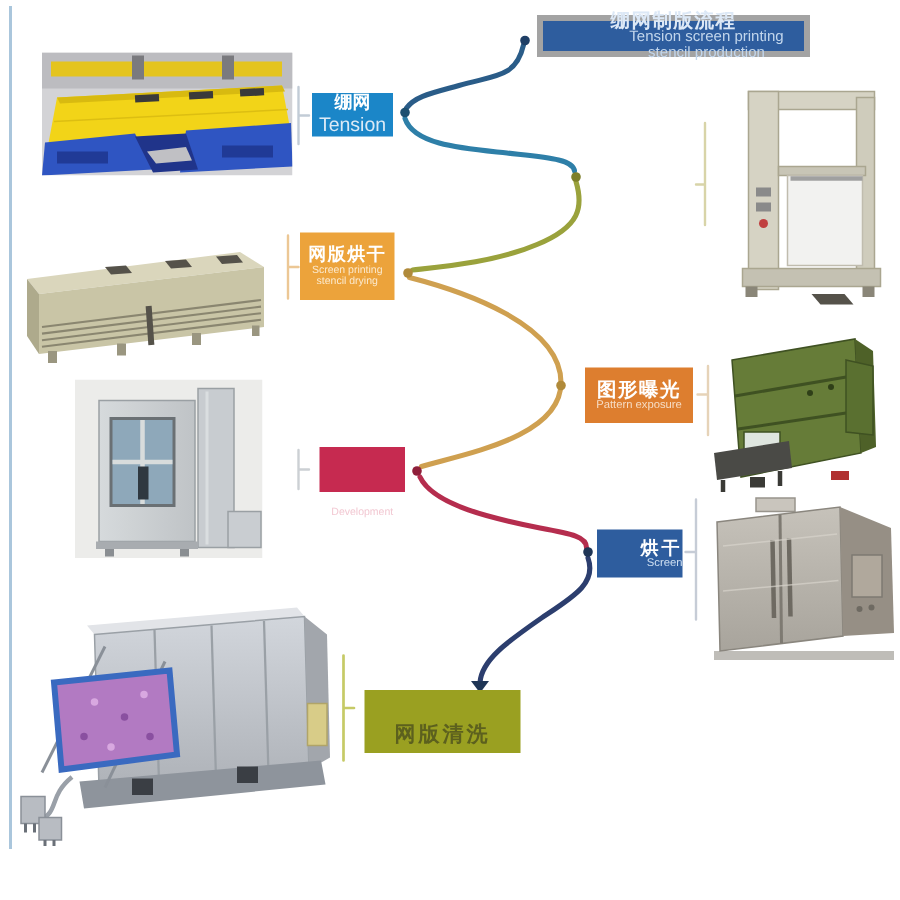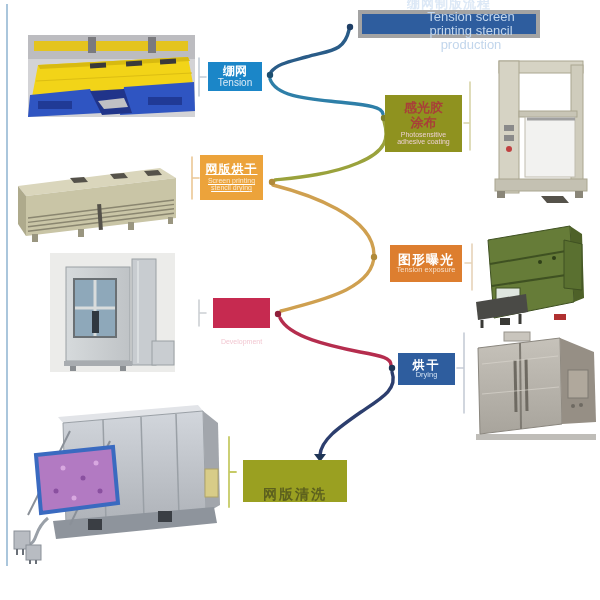--- a/index.html
+++ b/index.html
@@ -7,41 +7,41 @@
           font-family:"Liberation Sans","DejaVu Sans",sans-serif;}
   .overlay{position:absolute;left:0;top:0;pointer-events:none;}
   .photo{position:absolute;}
   .photo svg{display:block;}
   .step{position:absolute;text-align:center;color:#ffffff;box-sizing:border-box;
         display:flex;flex-direction:column;justify-content:center;line-height:1.05;}
   .step .zh{font-weight:bold;}
   .step .en{font-weight:normal;}
   .titlebox{left:358px;top:10px;width:182px;height:28px;background:#2e5d9e;border:4px solid #a3a3a3;}
   .titlebox .zh{font-size:13px;color:#dce8f6;letter-spacing:1px;}
-  .titlebox .en{font-size:13px;color:#c2d6ec;margin-left:44px;}
+  .titlebox .en{font-size:10px;color:#c2d6ec;margin-left:44px;}
   .tension{left:208px;top:62px;width:54px;height:29px;background:#1b86c8;}
-  .tension .zh{font-size:12px;}
-  .tension .en{font-size:10px;color:#dceaf6;text-align:center;}
+  .tension .zh{font-size:12px;font-family:Liberation Mono, monospace;}
+  .tension .en{font-size:13px;color:#dceaf6;text-align:center;}
   .coating{left:385px;top:95px;width:77px;height:57px;background:#8f921f;}
   .coating .zh{font-size:13px;color:#a84038;max-width:46px;margin:0 auto;line-height:1.1;}
   .coating .en{font-size:7px;color:#ecd0d0;max-width:58px;margin:1px auto 0;}
-  .stencil-drying{left:200px;top:155px;width:63px;height:45px;background:#eca33b;text-decoration:underline;}
+  .stencil-drying{left:200px;top:155px;width:63px;height:45px;background:#eca33b;}
   .stencil-drying .zh{font-size:12px;letter-spacing:1px;}
   .stencil-drying .en{font-size:7px;color:#fbe9cd;max-width:52px;margin:1px auto 0;}
   .pattern-exposure{left:390px;top:245px;width:72px;height:37px;background:#dd7e2f;justify-content:center;}
   .pattern-exposure .zh{font-size:13px;letter-spacing:1px;}
   .pattern-exposure .en{font-size:7.5px;color:#f6dcc4;}
   .development{left:213px;top:298px;width:57px;height:30px;background:#c62a50;gap:44px;}
   .development .zh{font-size:12px;letter-spacing:2px;}
   .development .en{font-size:7px;color:#f2c8d2;}
-  .drying{left:398px;top:353px;width:57px;height:32px;background:#2e5d9e;}
+  .drying{left:398px;top:353px;width:57px;height:32px;background:#2e5d9e;text-align:right;}
   .drying .zh{font-size:12px;letter-spacing:2px;}
   .drying .en{font-size:7.5px;color:#cfe0f2;}
   .screen-washing{left:243px;top:460px;width:104px;height:42px;background:#9aa021;
-                  justify-content:flex-end;padding-top:16px;}
+                  justify-content:center;padding-top:16px;}
   .screen-washing .zh{font-size:14px;color:#5c601e;letter-spacing:2px;}
 </style>
 </head>
 <body>
 
 <div class="canvas">
 
   <svg class="overlay" width="600" height="600" viewBox="0 0 600 600">
 
     <path d="M7,4 L7,566" stroke="#aac6dc" stroke-width="2" fill="none"></path>
@@ -242,42 +242,38 @@
   <div class="step titlebox">
     <div class="zh">绷网制版流程</div>
     <div class="en">Tension screen printing stencil production</div>
   </div>
 
   <div class="step tension">
     <div class="zh">绷网</div>
     <div class="en">Tension</div>
   </div>
 
-  <div class="step coating">
-    <div class="zh">感光胶涂布</div>
-    <div class="en">Photosensitive adhesive coating</div>
-  </div>
 
   <div class="step stencil-drying">
     <div class="zh">网版烘干</div>
     <div class="en">Screen printing stencil drying</div>
   </div>
 
   <div class="step pattern-exposure">
     <div class="zh">图形曝光</div>
-    <div class="en">Tension exposure</div>
+    <div class="en">Pattern exposure</div>
   </div>
 
   <div class="step development">
     <div class="zh">显影</div>
     <div class="en">Development</div>
   </div>
 
   <div class="step drying">
     <div class="zh">烘干</div>
-    <div class="en">Drying</div>
+    <div class="en">Screen</div>
   </div>
 
   <div class="step screen-washing">
     <div class="zh">网版清洗</div>
   </div>
 
 </div>
 
 </body></html>

